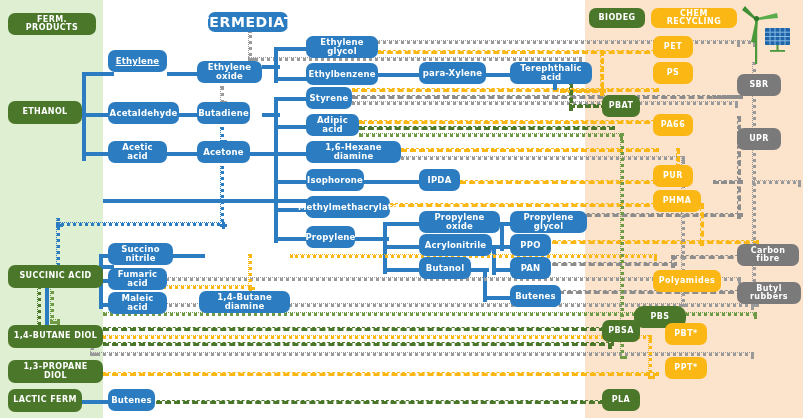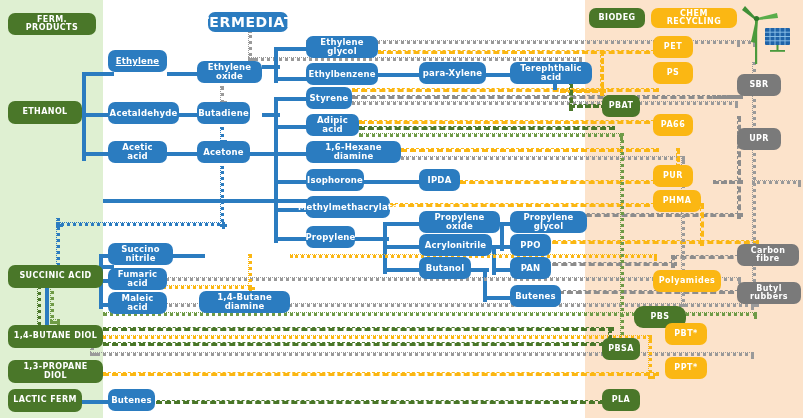--- a/index.html
+++ b/index.html
@@ -238,21 +238,21 @@
   <div class="node n-blue" style="left:419px;top:257px;width:52px;height:22px;">Butanol</div>
 
   <div class="node n-blue" style="left:510px;top:62px;width:82px;height:22px;">Terephthalic acid</div>
   <div class="node n-blue" style="left:510px;top:211px;width:77px;height:22px;">Propylene glycol</div>
   <div class="node n-blue" style="left:510px;top:234px;width:41px;height:22px;">PPO</div>
   <div class="node n-blue" style="left:510px;top:257px;width:41px;height:22px;">PAN</div>
   <div class="node n-blue" style="left:510px;top:285px;width:51px;height:22px;">Butenes</div>
 
   <div class="node n-green" style="left:602px;top:95px;width:38px;height:22px;">PBAT</div>
   <div class="node n-green" style="left:634px;top:306px;width:52px;height:22px;border-radius:9px;">PBS</div>
-  <div class="node n-green" style="left:602px;top:338px;width:38px;height:22px;">PBSA</div>
+  <div class="node n-green" style="left:602px;top:320px;width:38px;height:22px;">PBSA</div>
   <div class="node n-green" style="left:602px;top:389px;width:38px;height:22px;">PLA</div>
 
   <div class="node n-yellow" style="left:653px;top:36px;width:40px;height:22px;">PET</div>
   <div class="node n-yellow" style="left:653px;top:62px;width:40px;height:22px;">PS</div>
   <div class="node n-yellow" style="left:653px;top:114px;width:40px;height:22px;">PA66</div>
   <div class="node n-yellow" style="left:653px;top:165px;width:40px;height:22px;">PUR</div>
   <div class="node n-yellow" style="left:653px;top:190px;width:48px;height:22px;">PHMA</div>
   <div class="node n-yellow" style="left:653px;top:270px;width:68px;height:22px;">Polyamides</div>
   <div class="node n-yellow" style="left:665px;top:323px;width:42px;height:22px;">PBT*</div>
   <div class="node n-yellow" style="left:665px;top:357px;width:42px;height:22px;">PPT*</div>

